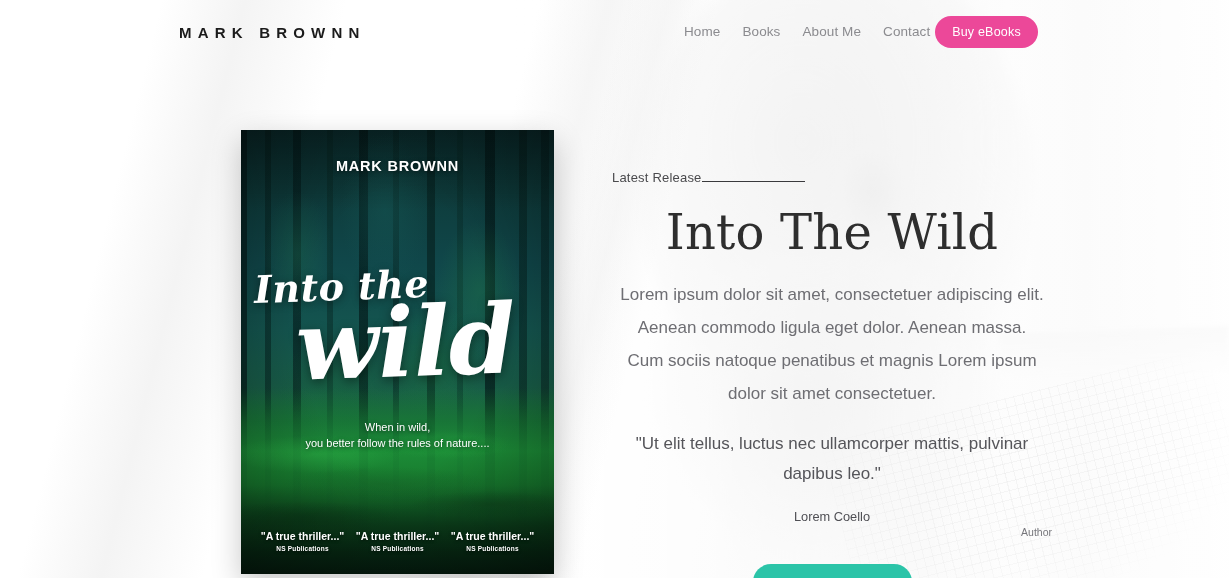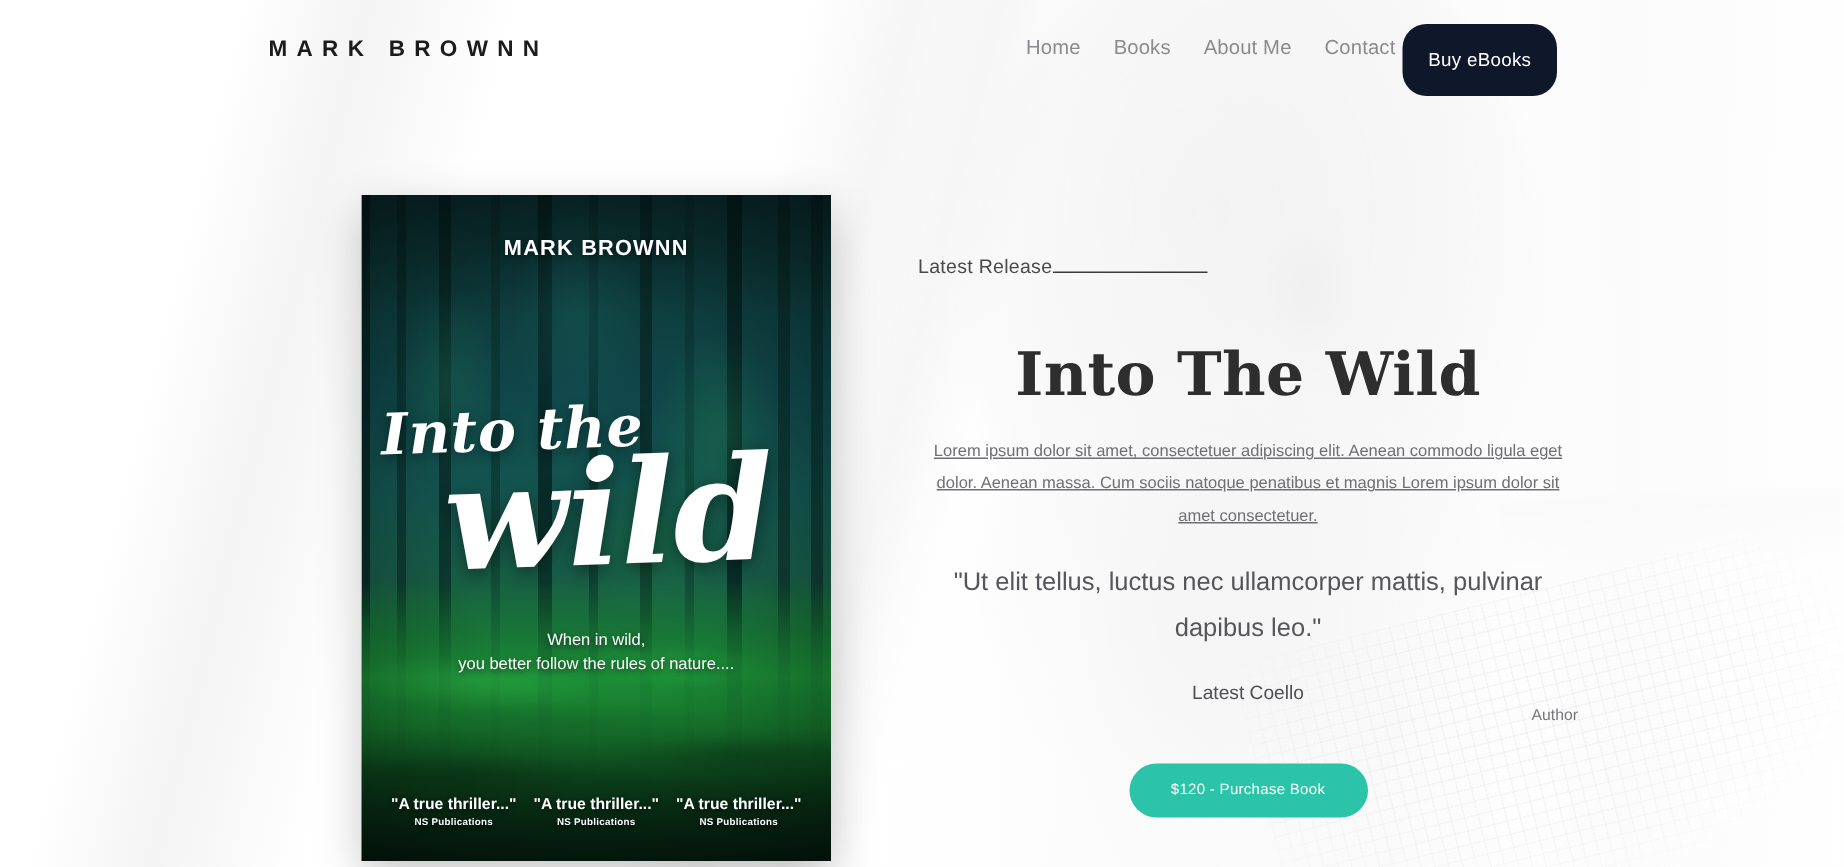--- a/index.html
+++ b/index.html
@@ -204,23 +204,23 @@
     text-decoration: none;
     white-space: nowrap;
     margin-right: 22px;
     letter-spacing: 0.1px;
   }
   .nav-cta {
     position: absolute;
     left: 935px;
     top: 16px;
     width: 103px;
-    height: 48px;
+    height: 32px;
     border-radius: 16px;
-    background: #0f172a;
+    background: #ec4899;
     color: #ffffff;
     font-size: 12.5px;
     display: flex;
     align-items: center;
     justify-content: center;
     border: none;
     cursor: pointer;
     font-family: "Liberation Sans", sans-serif;
     letter-spacing: 0.2px;
   }
@@ -415,34 +415,33 @@
     color: #4a4a4d;
     letter-spacing: 0.2px;
   }
   .eyebrow-rule {
     margin-top: 8px;
     width: 103px;
     height: 1px;
     background: #3a3a3d;
   }
   .title {
-    margin-top: 41px;
+    margin-top: 19px;
     font-family: "DejaVu Serif", serif;
-    font-weight: bold;
-    font-size: 40px;
+    font-weight: normal;
+    font-size: 48px;
     color: #2e2e2e;
     letter-spacing: 0.2px;
   }
   .lede {
     margin-top: 18px;
-    font-size: 11px;
+    font-size: 17px;
     line-height: 1.95;
     color: #6e6e73;
     padding: 0 8px;
-    text-decoration: underline;
   }
   .quote {
     margin-top: 18px;
     font-size: 17px;
     line-height: 1.78;
     color: #55555a;
     padding: 0 14px;
   }
   .attrib-name {
     margin-top: 20px;
@@ -547,19 +546,19 @@
       <div class="eyebrow">Latest Release</div>
       <div class="eyebrow-rule"></div>
     </div>
 
     <div class="title">Into The Wild</div>
 
     <div class="lede">Lorem ipsum dolor sit amet, consectetuer adipiscing elit. Aenean commodo ligula eget dolor. Aenean massa. Cum sociis natoque penatibus et magnis Lorem ipsum dolor sit amet consectetuer.</div>
 
     <div class="quote">"Ut elit tellus, luctus nec ullamcorper mattis, pulvinar dapibus leo."</div>
 
-    <div class="attrib-name">Latest Coello</div>
+    <div class="attrib-name">Lorem Coello</div>
     <div class="attrib-role">Author</div>
 
     <button class="buy-btn">$120 - Purchase Book</button>
   </div>
 
 </div>
 
 </body></html>

